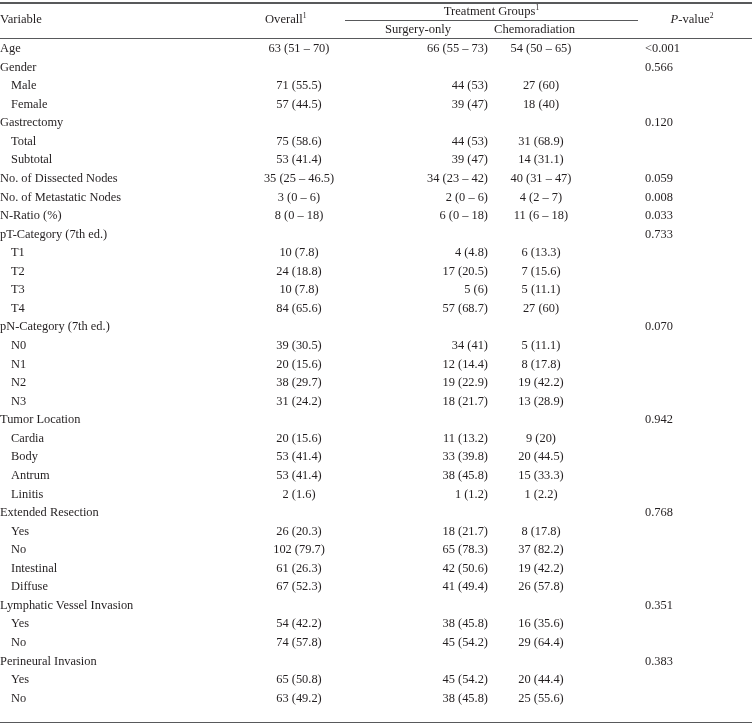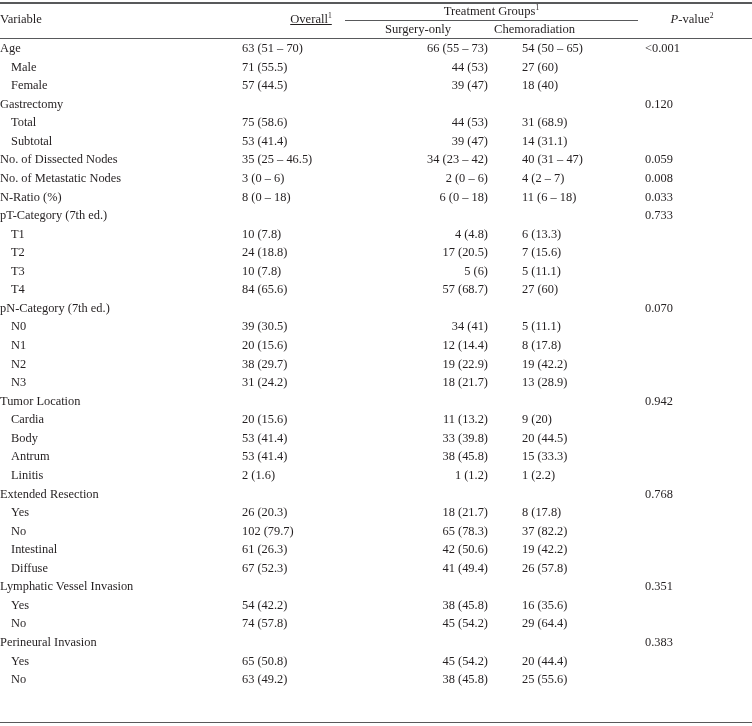--- a/index.html
+++ b/index.html
@@ -47,21 +47,21 @@
   .head-zone { position: absolute; left: 0; top: 0; width: 752px; height: 37px; }
 
   .h-cell {
     position: absolute;
     font-size: 12.6px;
     line-height: 14px;
     color: #231f20;
     white-space: nowrap;
   }
   .h-variable { left: 0px;   top: 12px; }
-  .h-overall  { left: 265px; top: 12px; width: 92px;  text-align: center; text-decoration: underline; }
+  .h-overall  { left: 265px; top: 12px; width: 92px;  text-align: left; }
   .h-treat    { left: 345px; top: 3.5px; width: 293px; text-align: center; }
   .h-surg     { left: 353px; top: 22px; width: 130px; text-align: center; }
   .h-chemo    { left: 494px; top: 22px; width: 140px; text-align: left; }
   .h-pval     { left: 645px; top: 12px; width: 94px;  text-align: center; }
 
   sup {
     font-size: 7.6px;
     vertical-align: super;
     line-height: 0;
   }
@@ -82,23 +82,23 @@
   .c {
     position: absolute;
     top: 2px;
     font-size: 12.4px;
     line-height: 15px;
     white-space: nowrap;
     color: #231f20;
   }
   .c-var   { left: 0px; }
   .c-var.indent { left: 11px; }
-  .c-ov    { left: 242px; width: 138px; }
+  .c-ov    { left: 230px; width: 138px; text-align: center; }
   .c-sg    { left: 368px; width: 120px; text-align: right; }
-  .c-cr    { left: 522px; width: 136px; text-align: left; }
+  .c-cr    { left: 473px; width: 136px; text-align: center; }
   .c-pv    { left: 645px; width: 92px;  }
 </style>
 </head>
 <body>
 
 <div id="table-root">
 
   <div class="rule rule-top"></div>
 
   <div class="head-zone">
@@ -120,20 +120,27 @@
 
   <div class="body-zone" id="body-zone">
       <div class="row">
         <div class="c c-var">Age</div>
         <div class="c c-ov">63 (51 – 70)</div>
         <div class="c c-sg">66 (55 – 73)</div>
         <div class="c c-cr">54 (50 – 65)</div>
         <div class="c c-pv">&lt;0.001</div>
       </div>
       <div class="row">
+        <div class="c c-var">Gender</div>
+        <div class="c c-ov"></div>
+        <div class="c c-sg"></div>
+        <div class="c c-cr"></div>
+        <div class="c c-pv">0.566</div>
+      </div>
+      <div class="row">
         <div class="c c-var indent">Male</div>
         <div class="c c-ov">71 (55.5)</div>
         <div class="c c-sg">44 (53)</div>
         <div class="c c-cr">27 (60)</div>
         <div class="c c-pv"></div>
       </div>
       <div class="row">
         <div class="c c-var indent">Female</div>
         <div class="c c-ov">57 (44.5)</div>
         <div class="c c-sg">39 (47)</div>

